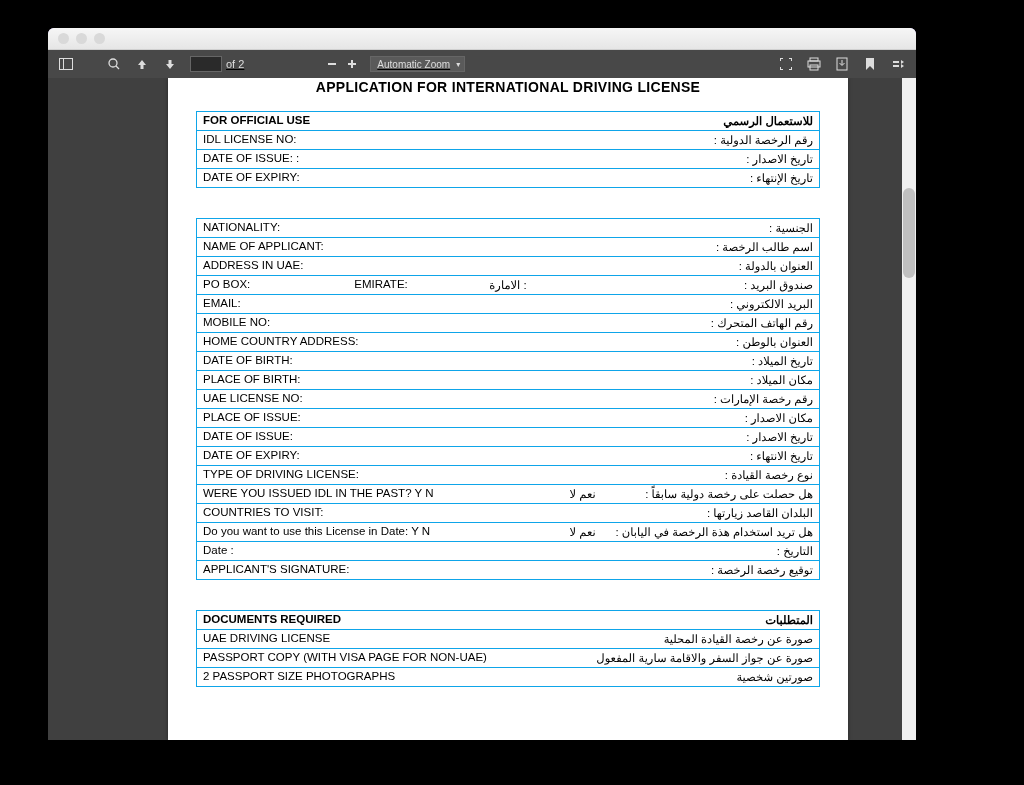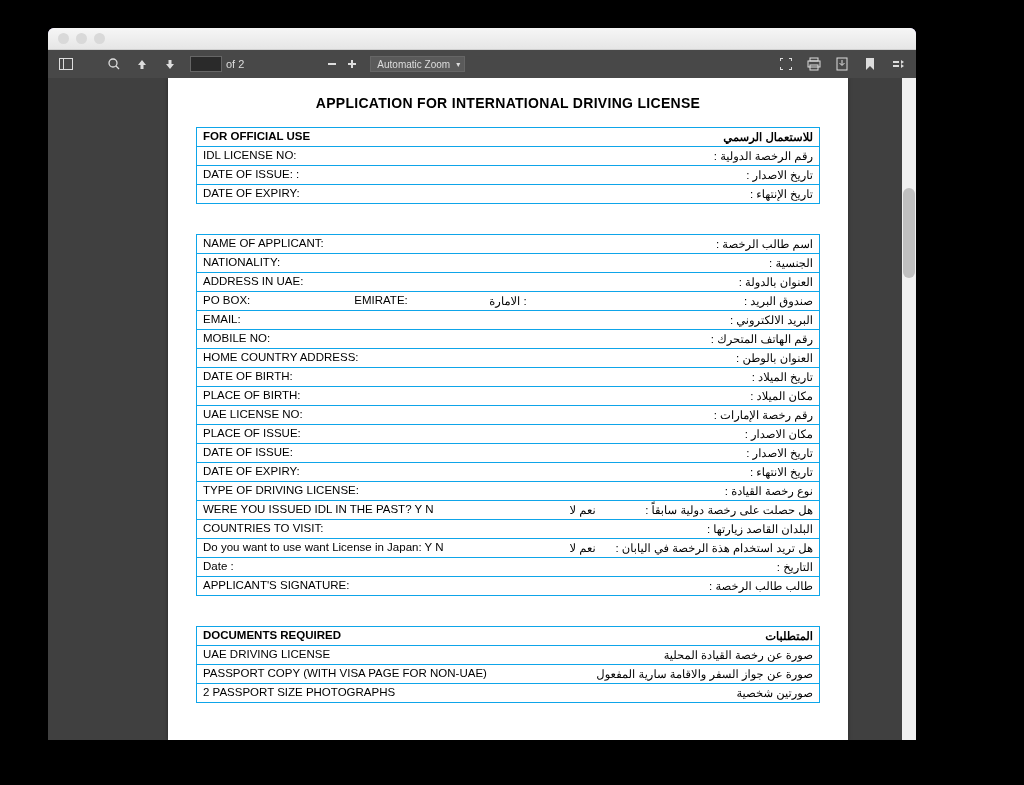--- a/index.html
+++ b/index.html
@@ -1,30 +1,30 @@
 <!DOCTYPE html>
 <html><head>
 <meta charset="utf-8">
 <style>
 * { margin: 0; padding: 0; box-sizing: border-box; }
 body { background: #000; font-family: Arial, sans-serif; width: 1024px; height: 785px; overflow: hidden; }
-.window { position: absolute; top: 28px; left: 48px; width: 868px; height: 712px; background: #c4b5fd; border-radius: 6px 6px 0 0; box-shadow: 0 0 20px rgba(0,0,0,0.5); display: flex; flex-direction: column; }
+.window { position: absolute; top: 28px; left: 48px; width: 868px; height: 712px; background: #c4b5fd; border-radius: 6px 6px 0 0; box-shadow: 0 0 20px rgba(0,0,0,0.5); display: flex; flex-direction: column; text-decoration: underline; }
 .titlebar { height: 22px; background: linear-gradient(#f6f6f6, #e6e6e6); border-bottom: 1px solid #d0d0d0; border-radius: 6px 6px 0 0; display: flex; align-items: center; padding-left: 10px; gap: 7px; }
 .dot { width: 11px; height: 11px; border-radius: 50%; background: #d9d9d9; }
 .toolbar { height: 28px; background: #484848; display: flex; align-items: center; padding: 0 10px; color: #ddd; font-size: 11px; }
 .tb-icon { width: 16px; height: 16px; display: inline-flex; align-items: center; justify-content: center; margin-right: 12px; cursor: pointer; }
 .tb-sep { width: 20px; }
 .page-input { width: 32px; height: 16px; background: #2a2a2a; border: 1px solid #666; color: #ddd; font-size: 10px; text-align: center; margin-right: 4px; }
 .zoom-select { height: 16px; background: #5a5a5a; border: 1px solid #666; color: #ddd; font-size: 10px; padding: 0 14px 0 6px; margin-left: 6px; display: inline-flex; align-items: center; position: relative; text-align: right; }
 .zoom-select::after { content: "▾"; position: absolute; right: 4px; font-size: 8px; }
 .tb-right { margin-left: auto; display: flex; align-items: center; }
 .viewer { flex: 1; background: #404040; position: relative; overflow: hidden; }
 .scrollbar { position: absolute; right: 0; top: 0; width: 14px; height: 100%; background: #f0f0f0; }
 .scroll-thumb { position: absolute; right: 1px; top: 110px; width: 12px; height: 90px; background: #c0c0c0; border-radius: 6px; }
-.page { position: absolute; top: 0; left: 120px; width: 680px; height: 100%; background: #fff; box-shadow: 0 0 4px rgba(0,0,0,0.4); padding: 16px 28px; overflow: hidden; }
+.page { position: absolute; top: 0; left: 120px; width: 680px; height: 100%; background: #fff; box-shadow: 0 0 4px rgba(0,0,0,0.4); padding: 0 28px; overflow: hidden; }
 .doc-title { text-align: center; font-weight: bold; font-size: 14px; padding: 1px 0 6px; letter-spacing: 0.3px; }
 table.section { width: 100%; border-collapse: collapse; margin-top: 16px; font-size: 11.5px; }
 table.section td { border: 1px solid #0ea5e9; padding: 2px 6px; height: 17px; vertical-align: middle; }
 table.section tr.header td { font-weight: bold; }
 .ar { text-align: right; direction: rtl; float: right; }
 .en { float: left; }
 td.cell::after { content: ""; display: block; clear: both; }
 .mid { display: inline-block; margin-left: 104px; }
 .mid2 { display: inline-block; position: absolute; left: 50%; transform: translateX(-50%); }
 td.cell { position: relative; }
@@ -145,28 +145,28 @@
                 <span class="ar">تاريخ الإنتهاء :</span>
               </td>
             </tr>
           </tbody>
       </table>
 
       <table class="section" style="margin-top:30px">
         <tbody id="sec2">
             <tr>
               <td class="cell">
+                <span class="en">NATIONALITY:</span>
+                <span class="ar">الجنسية :</span>
+              </td>
+            </tr>
+            <tr>
+              <td class="cell">
                 <span class="en">NAME OF APPLICANT:</span>
                 <span class="ar">اسم طالب الرخصة :</span>
-              </td>
-            </tr>
-            <tr>
-              <td class="cell">
-                <span class="en">NATIONALITY:</span>
-                <span class="ar">الجنسية :</span>
               </td>
             </tr>
             <tr>
               <td class="cell">
                 <span class="en">ADDRESS IN UAE:</span>
                 <span class="ar">العنوان بالدولة :</span>
               </td>
             </tr>
             <tr>
               <td class="cell"><span class="en">PO BOX:</span><span class="mid">EMIRATE:</span><span class="mid2">الامارة :</span><span class="ar">صندوق البريد :</span></td>
@@ -239,35 +239,35 @@
               </td>
             </tr>
             <tr>
               <td class="cell">
                 <span class="en">COUNTRIES TO VISIT:</span>
                 <span class="ar">البلدان القاصد زيارتها :</span>
               </td>
             </tr>
             <tr>
               <td class="cell">
-                <span class="en"> Do you want to use want License in  Japan:    Y     N</span>
+                <span class="en"> Do you want to use this License in  Date:    Y     N</span>
                 <span class="mid2" style="left:62%">نعم        لا</span>
                 <span class="ar">هل تريد استخدام هذة الرخصة في اليابان  :</span>
               </td>
             </tr>
             <tr>
               <td class="cell">
                 <span class="en">Date :</span>
                 <span class="ar">التاريخ :</span>
               </td>
             </tr>
             <tr>
               <td class="cell">
                 <span class="en">APPLICANT'S SIGNATURE:</span>
-                <span class="ar">طالب طالب الرخصة :</span>
+                <span class="ar">توقيع رخصة الرخصة :</span>
               </td>
             </tr>
           </tbody>
       </table>
 
       <table class="section" style="margin-top:30px">
         <tbody>
             <tr class="header">
               <td class="cell">
                 <span class="en">DOCUMENTS REQUIRED</span>

